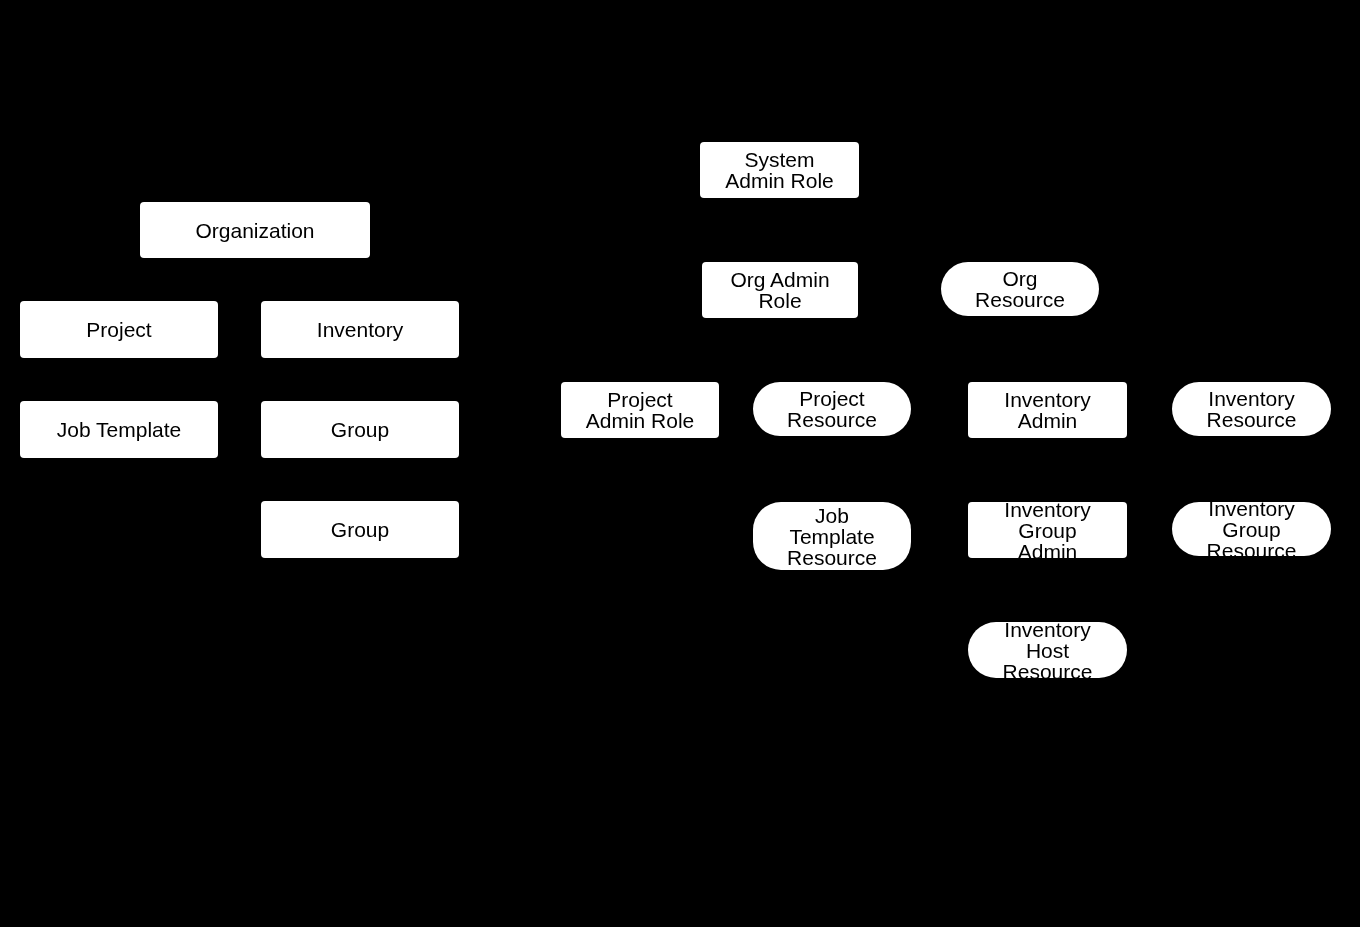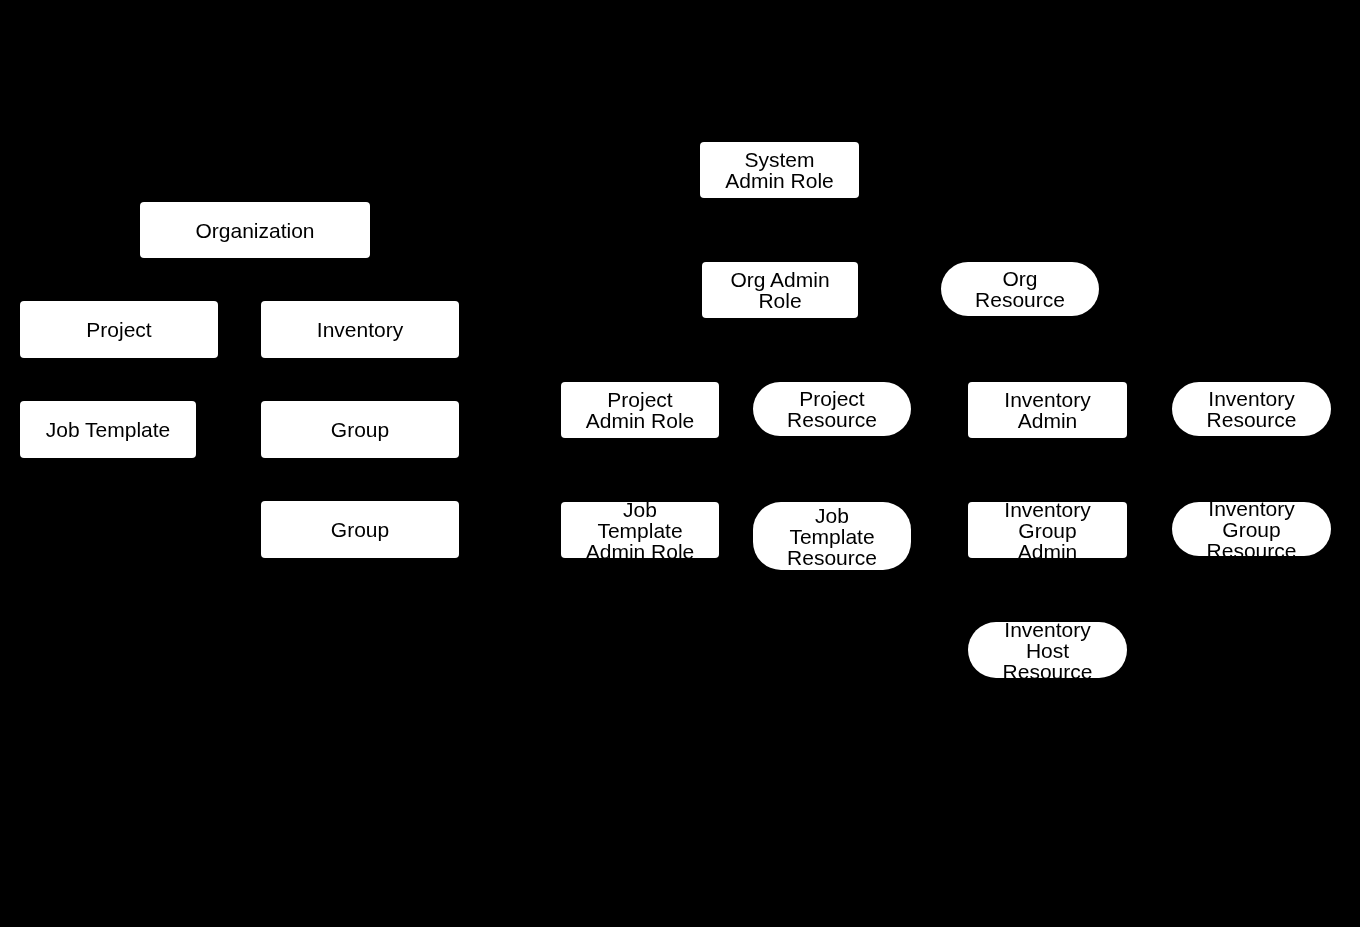--- a/index.html
+++ b/index.html
@@ -50,21 +50,21 @@
   </div>
 
   <div class="node rect" style="left:20px; top:301px; width:198px; height:57px;">
     <span class="node-label">Project</span>
   </div>
 
   <div class="node rect" style="left:261px; top:301px; width:198px; height:57px;">
     <span class="node-label">Inventory</span>
   </div>
 
-  <div class="node rect" style="left:20px; top:401px; width:176px; height:57px;">
+  <div class="node rect" style="left:20px; top:401px; width:198px; height:57px;">
     <span class="node-label">Job Template</span>
   </div>
 
   <div class="node rect" style="left:261px; top:401px; width:198px; height:57px;">
     <span class="node-label">Group</span>
   </div>
 
   <div class="node rect" style="left:261px; top:501px; width:198px; height:57px;">
     <span class="node-label">Group</span>
   </div>
@@ -90,23 +90,20 @@
   </div>
 
   <div class="node rect" style="left:968px; top:382px; width:159px; height:56px;">
     <span class="node-label">Inventory Admin</span>
   </div>
 
   <div class="node pill" style="left:1172px; top:382px; width:159px; height:54px;">
     <span class="node-label">Inventory Resource</span>
   </div>
 
-  <div class="node rect" style="left:561px; top:502px; width:158px; height:56px;">
-    <span class="node-label">Job Template Admin Role</span>
-  </div>
 
   <div class="node pill" style="left:753px; top:502px; width:158px; height:68px;">
     <span class="node-label">Job Template Resource</span>
   </div>
 
   <div class="node rect" style="left:968px; top:502px; width:159px; height:56px;">
     <span class="node-label">Inventory Group Admin</span>
   </div>
 
   <div class="node pill" style="left:1172px; top:502px; width:159px; height:54px;">

